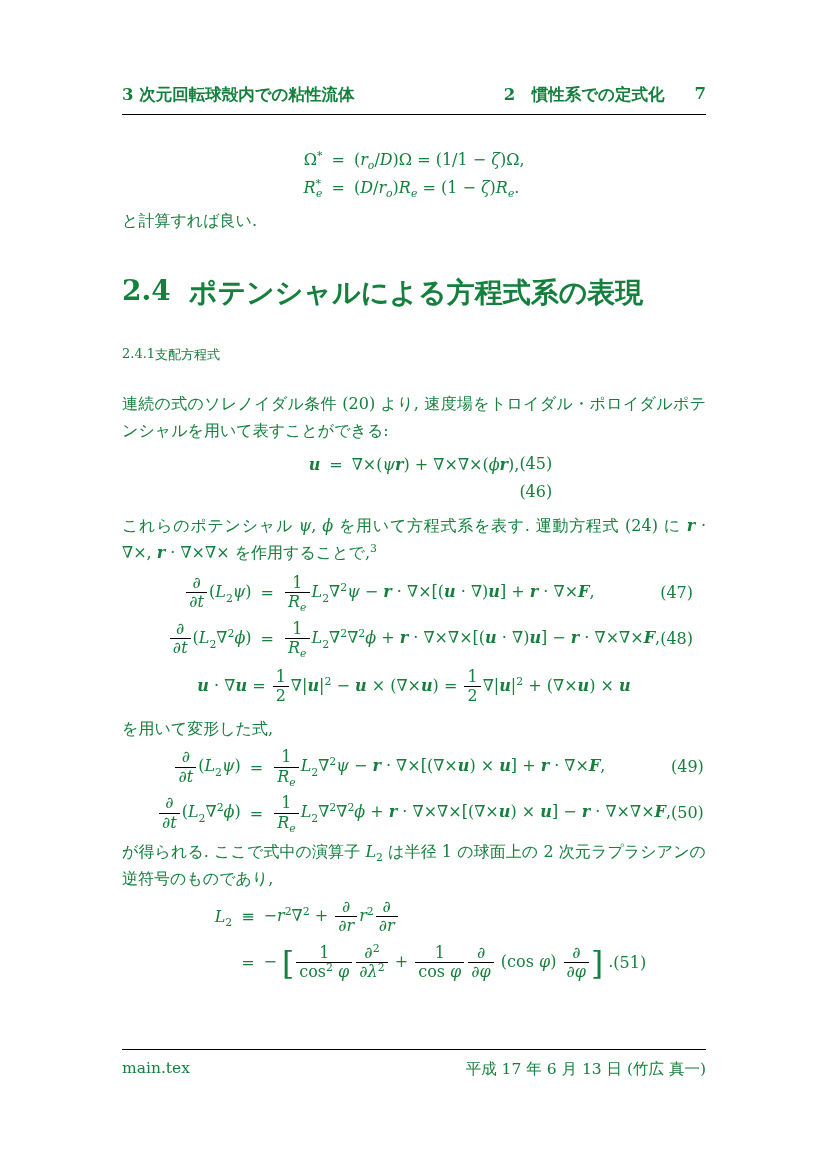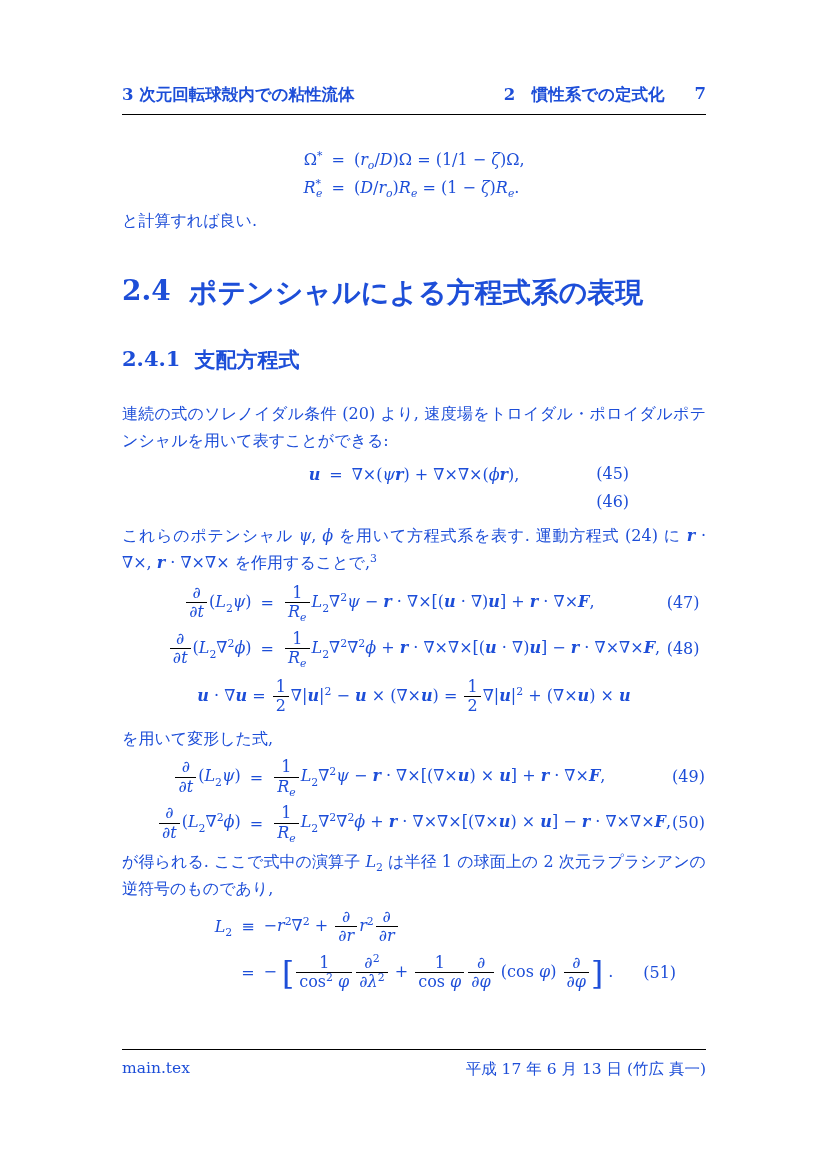--- a/index.html
+++ b/index.html
@@ -1,35 +1,35 @@
 <!DOCTYPE html>
 <html><head>
 <meta charset="utf-8">
 <style>
   html,body { margin:0; padding:0; background:#ffffff; }
   .page { position:relative; width:826px; height:1169px; background:#fff; overflow:hidden;
-          font-family:"DejaVu Serif","Liberation Serif",serif; color:#1d4ed8; font-size:16px; }
+          font-family:"DejaVu Serif","Liberation Serif",serif; color:#15803d; font-size:16px; }
   .content { position:absolute; left:122px; width:584px; top:0; }
 
   .pagehead { display:flex; justify-content:space-between; align-items:baseline;
               margin-top:84px; padding-bottom:8px; border-bottom:1.5px solid #000;
               font-weight:bold; font-size:16.5px; }
   .pagehead .hright { display:flex; gap:30px; }
 
   p { margin:0; line-height:27px; text-align:justify; }
 
   h2.sec { margin:40px 0 0 0; font-size:28px; font-weight:bold; display:flex; gap:18px; }
-  h3.subsec { margin:34px 0 0 0; font-size:21px; font-weight:bold; display:flex; gap:14px; }
+  h3.subsec { margin:34px 0 0 0; font-size:13px; font-weight:normal; display:flex; }
 
   .eqgroup { display:grid; grid-template-columns:1fr auto auto auto 1fr;
              align-items:center; row-gap:8px; }
   .eqgroup .lhs { text-align:right; white-space:nowrap; }
   .eqgroup .rel { padding:0 9px; text-align:center; }
   .eqgroup .rhs { text-align:left; white-space:nowrap; }
-  .eqgroup .num { text-align:center; min-height:20px; }
+  .eqgroup .num { text-align:left; min-height:20px; }
 
   .eqcenter { text-align:center; }
 
   sup { font-size:68%; vertical-align:super; line-height:0; }
   sub { font-size:68%; vertical-align:sub; line-height:0; }
   .mls { margin-left:-0.45em; }
   .bi { font-weight:bold; font-style:italic; }
   .calF { font-weight:bold; font-style:italic; }
   i { font-style:italic; }
 

